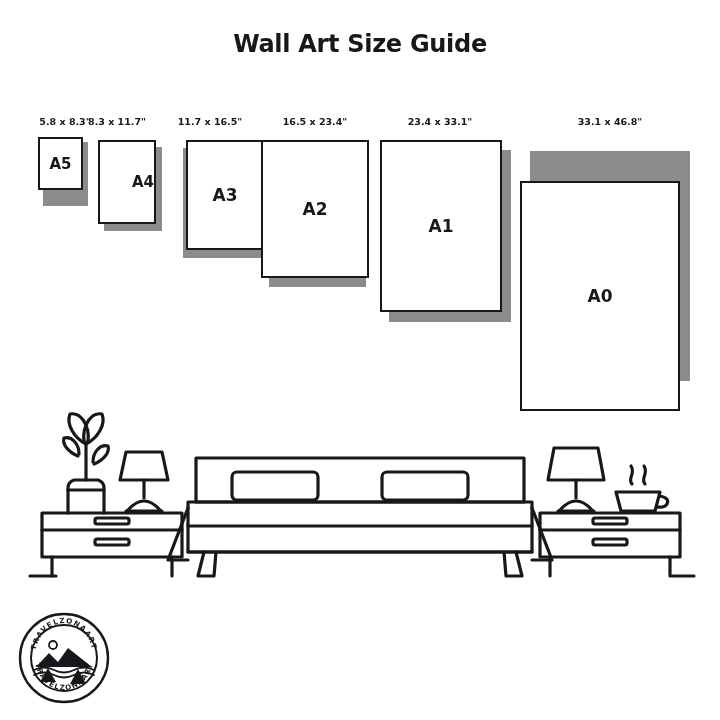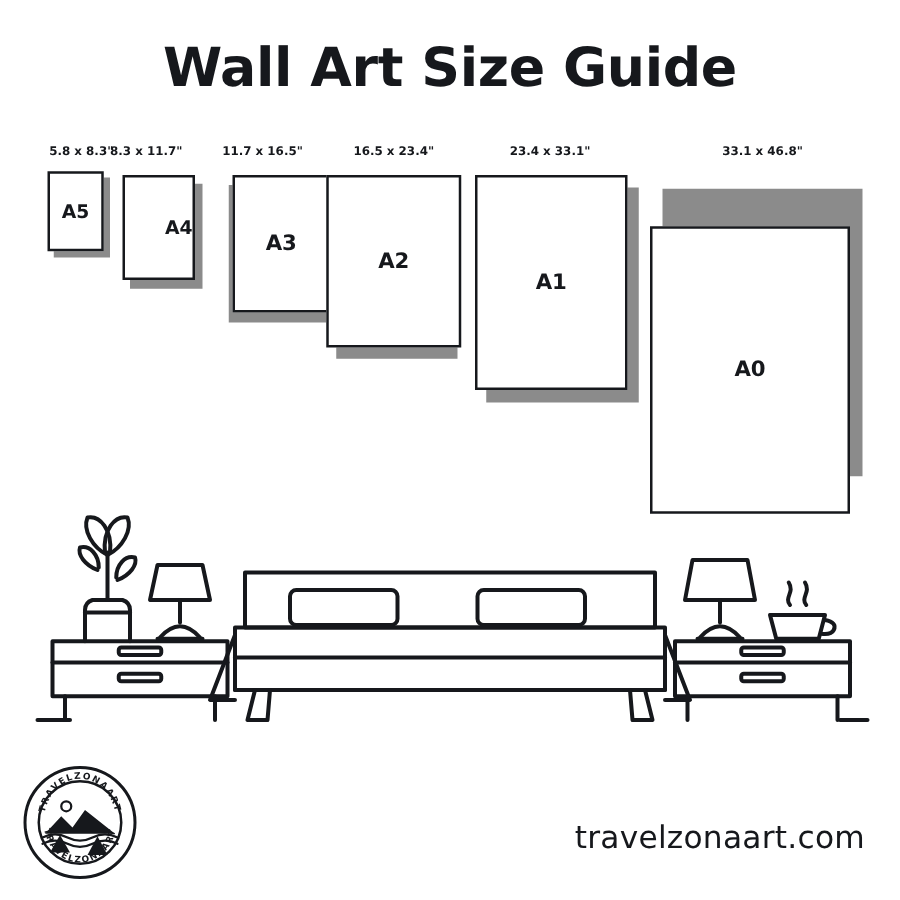--- a/index.html
+++ b/index.html
@@ -14,21 +14,21 @@
     background: #ffffff;
     font-family: "DejaVu Sans", sans-serif;
     overflow: hidden;
   }
   #title {
     position: absolute;
     top: 30px;
     left: 0;
     width: 720px;
     text-align: center;
-    font-size: 43px;
+    font-size: 24px;
     font-weight: bold;
     color: #16181c;
     letter-spacing: -0.3px;
   }
 
   
   #sizes {
     position: absolute;
     left: 0;
     top: 110px;
@@ -97,21 +97,21 @@
 
 <div id="page">
 
   <div id="title">Wall Art Size Guide</div>
 
   <div id="sizes">
 
     <div class="size-item">
       <div class="size-dim" style="left:30px; top:6px; width:70px;">5.8 x 8.3"</div>
       <div class="frame-shadow" style="left:43px; top:32px; width:45px; height:64px;"></div>
-      <div class="frame" style="left:38px; top:27px; width:45px; height:64px;">
+      <div class="frame" style="left:38px; top:27px; width:45px; height:53px;">
         <span class="frame-label sm">A5</span>
       </div>
     </div>
 
     <div class="size-item">
       <div class="size-dim" style="left:72px; top:6px; width:90px;">8.3 x 11.7"</div>
       <div class="frame-shadow" style="left:104px; top:37px; width:58px; height:84px;"></div>
       <div class="frame" style="left:98px; top:30px; width:58px; height:84px;padding-left:32px;">
         <span class="frame-label sm">A4</span>
       </div>
@@ -247,15 +247,14 @@
       <path id="arcBot" d="M17,46 a29,32 0 0,0 58,0" fill="none" stroke="none"></path>
       <text font-family="DejaVu Sans, sans-serif" font-size="7.2" font-weight="bold" fill="#16181c" letter-spacing="1.2">
         <textPath href="#arcTop" startOffset="50%" text-anchor="middle">TRAVELZONAART</textPath>
       </text>
       <text font-family="DejaVu Sans, sans-serif" font-size="7.2" font-weight="bold" fill="#16181c" letter-spacing="1.2">
         <textPath href="#arcBot" startOffset="50%" text-anchor="middle">TRAVELZONAART</textPath>
       </text>
     </svg>
   </div>
 
-  <div id="site">travelzonaart.com</div>
 
 </div>
 
 </body></html>

